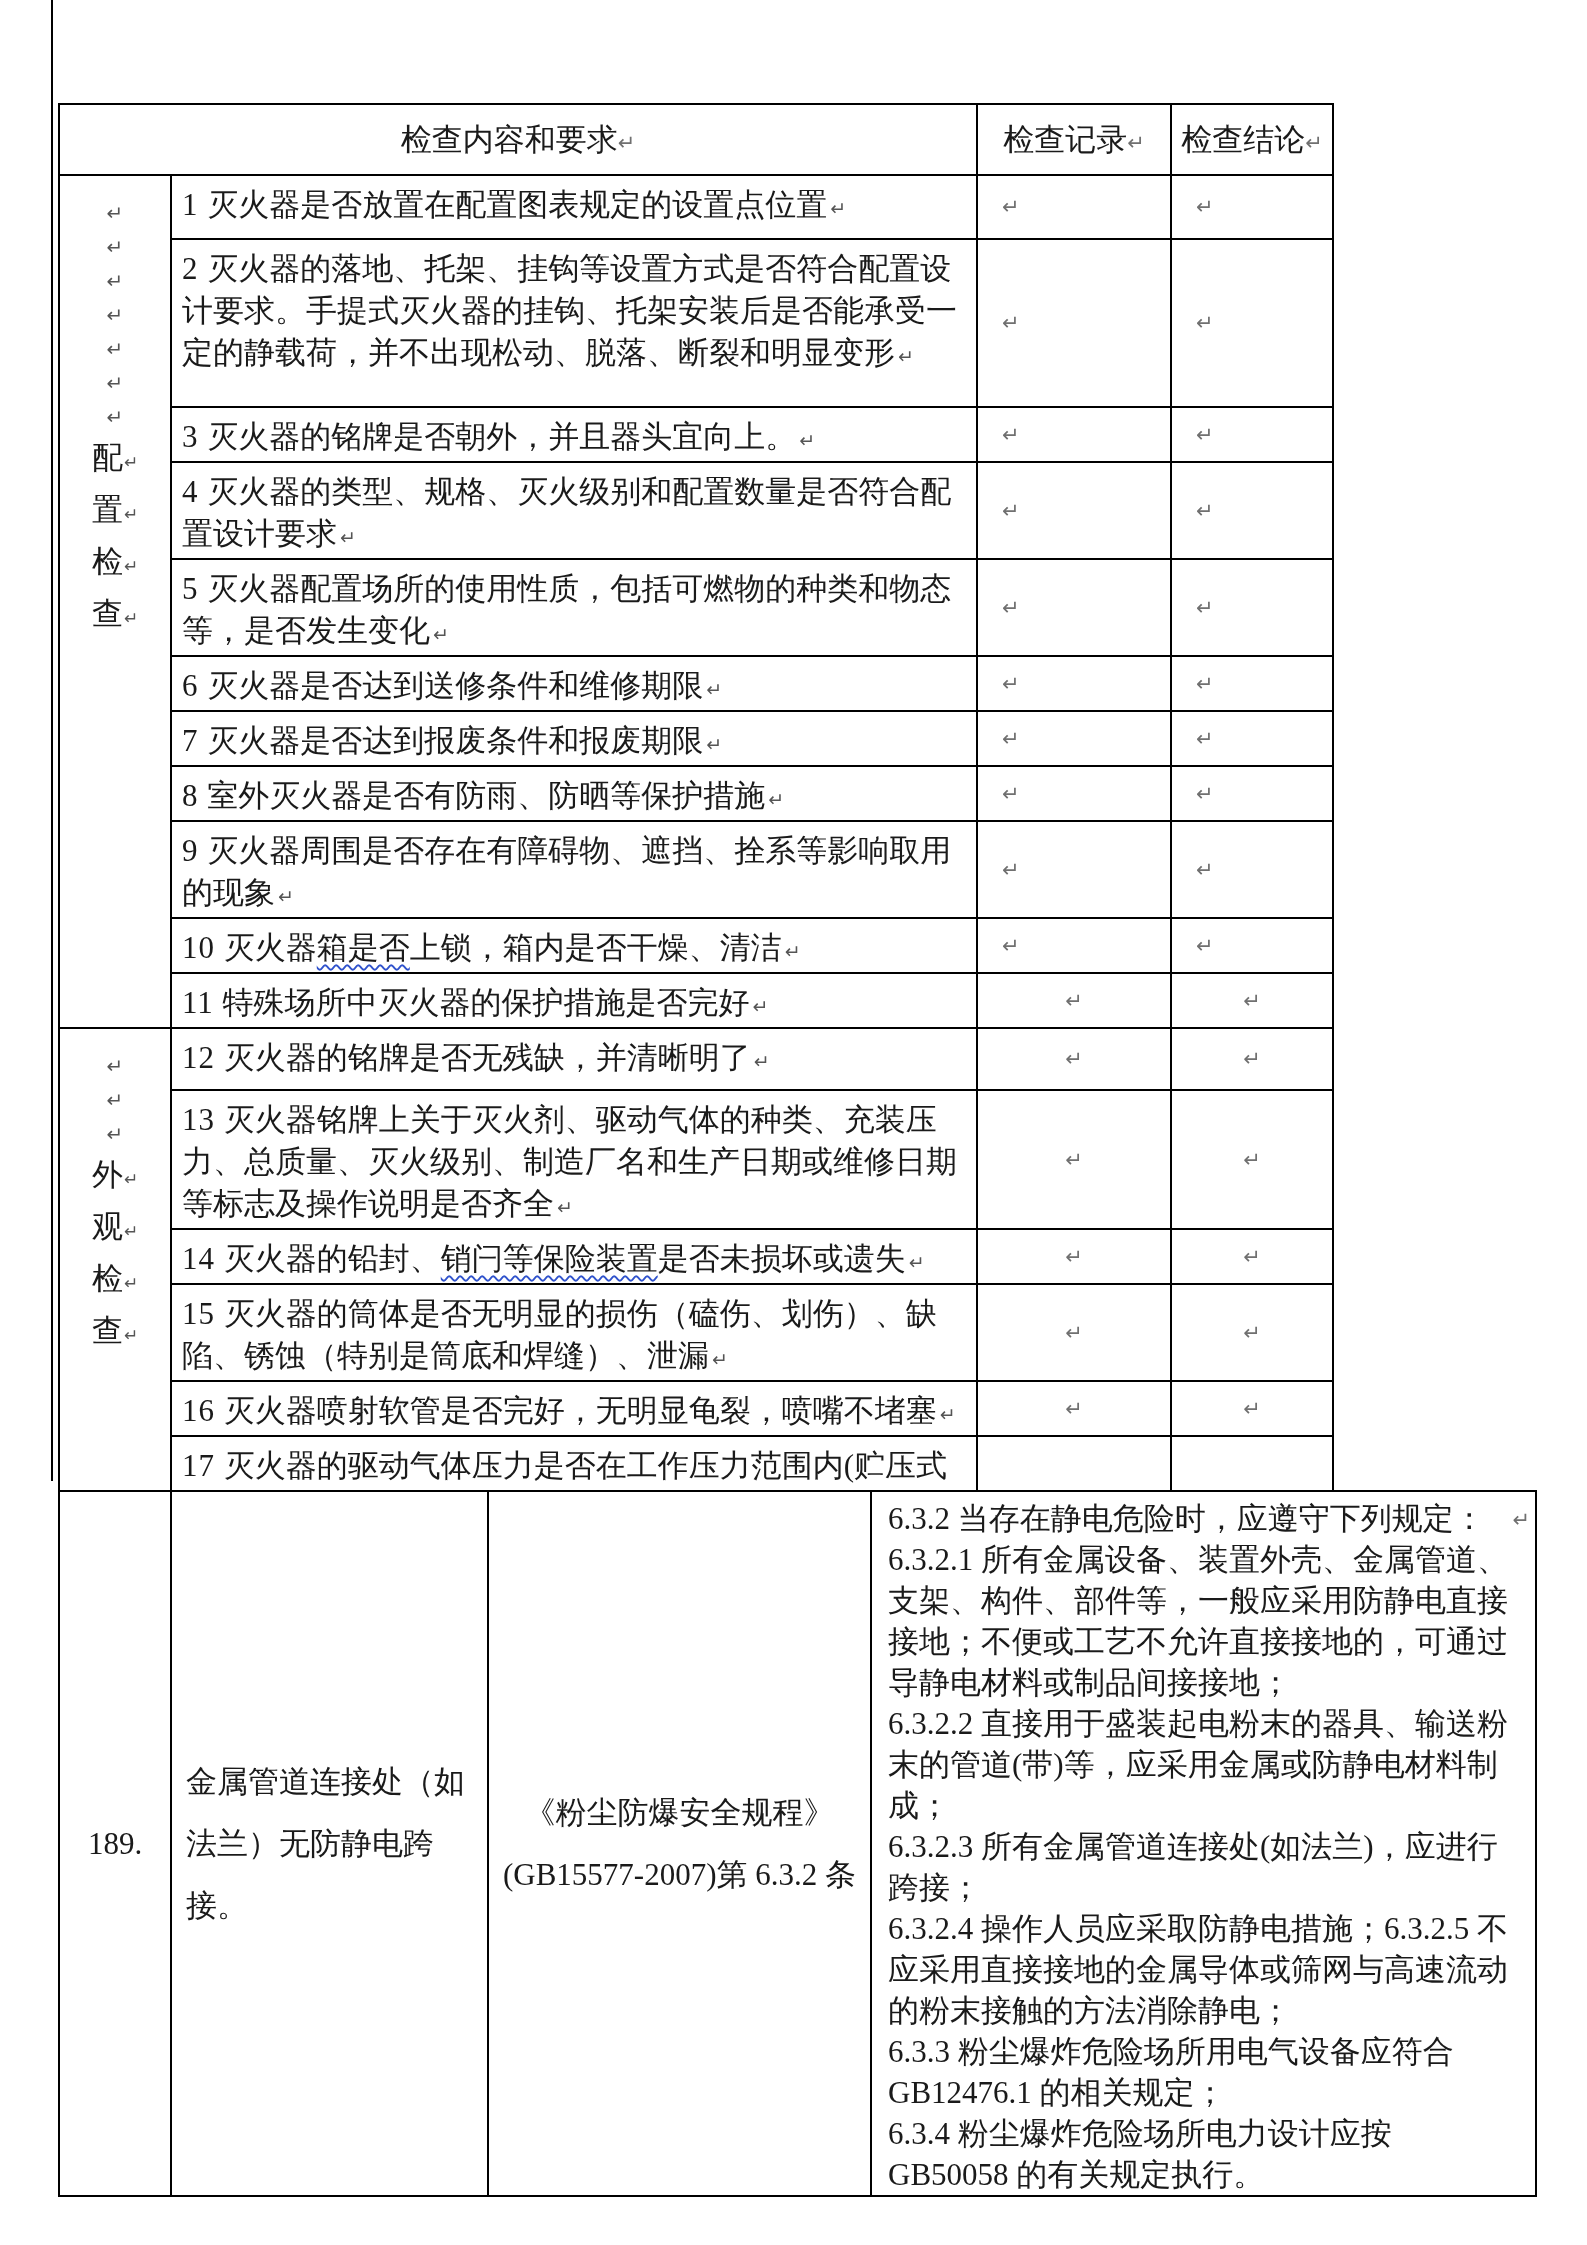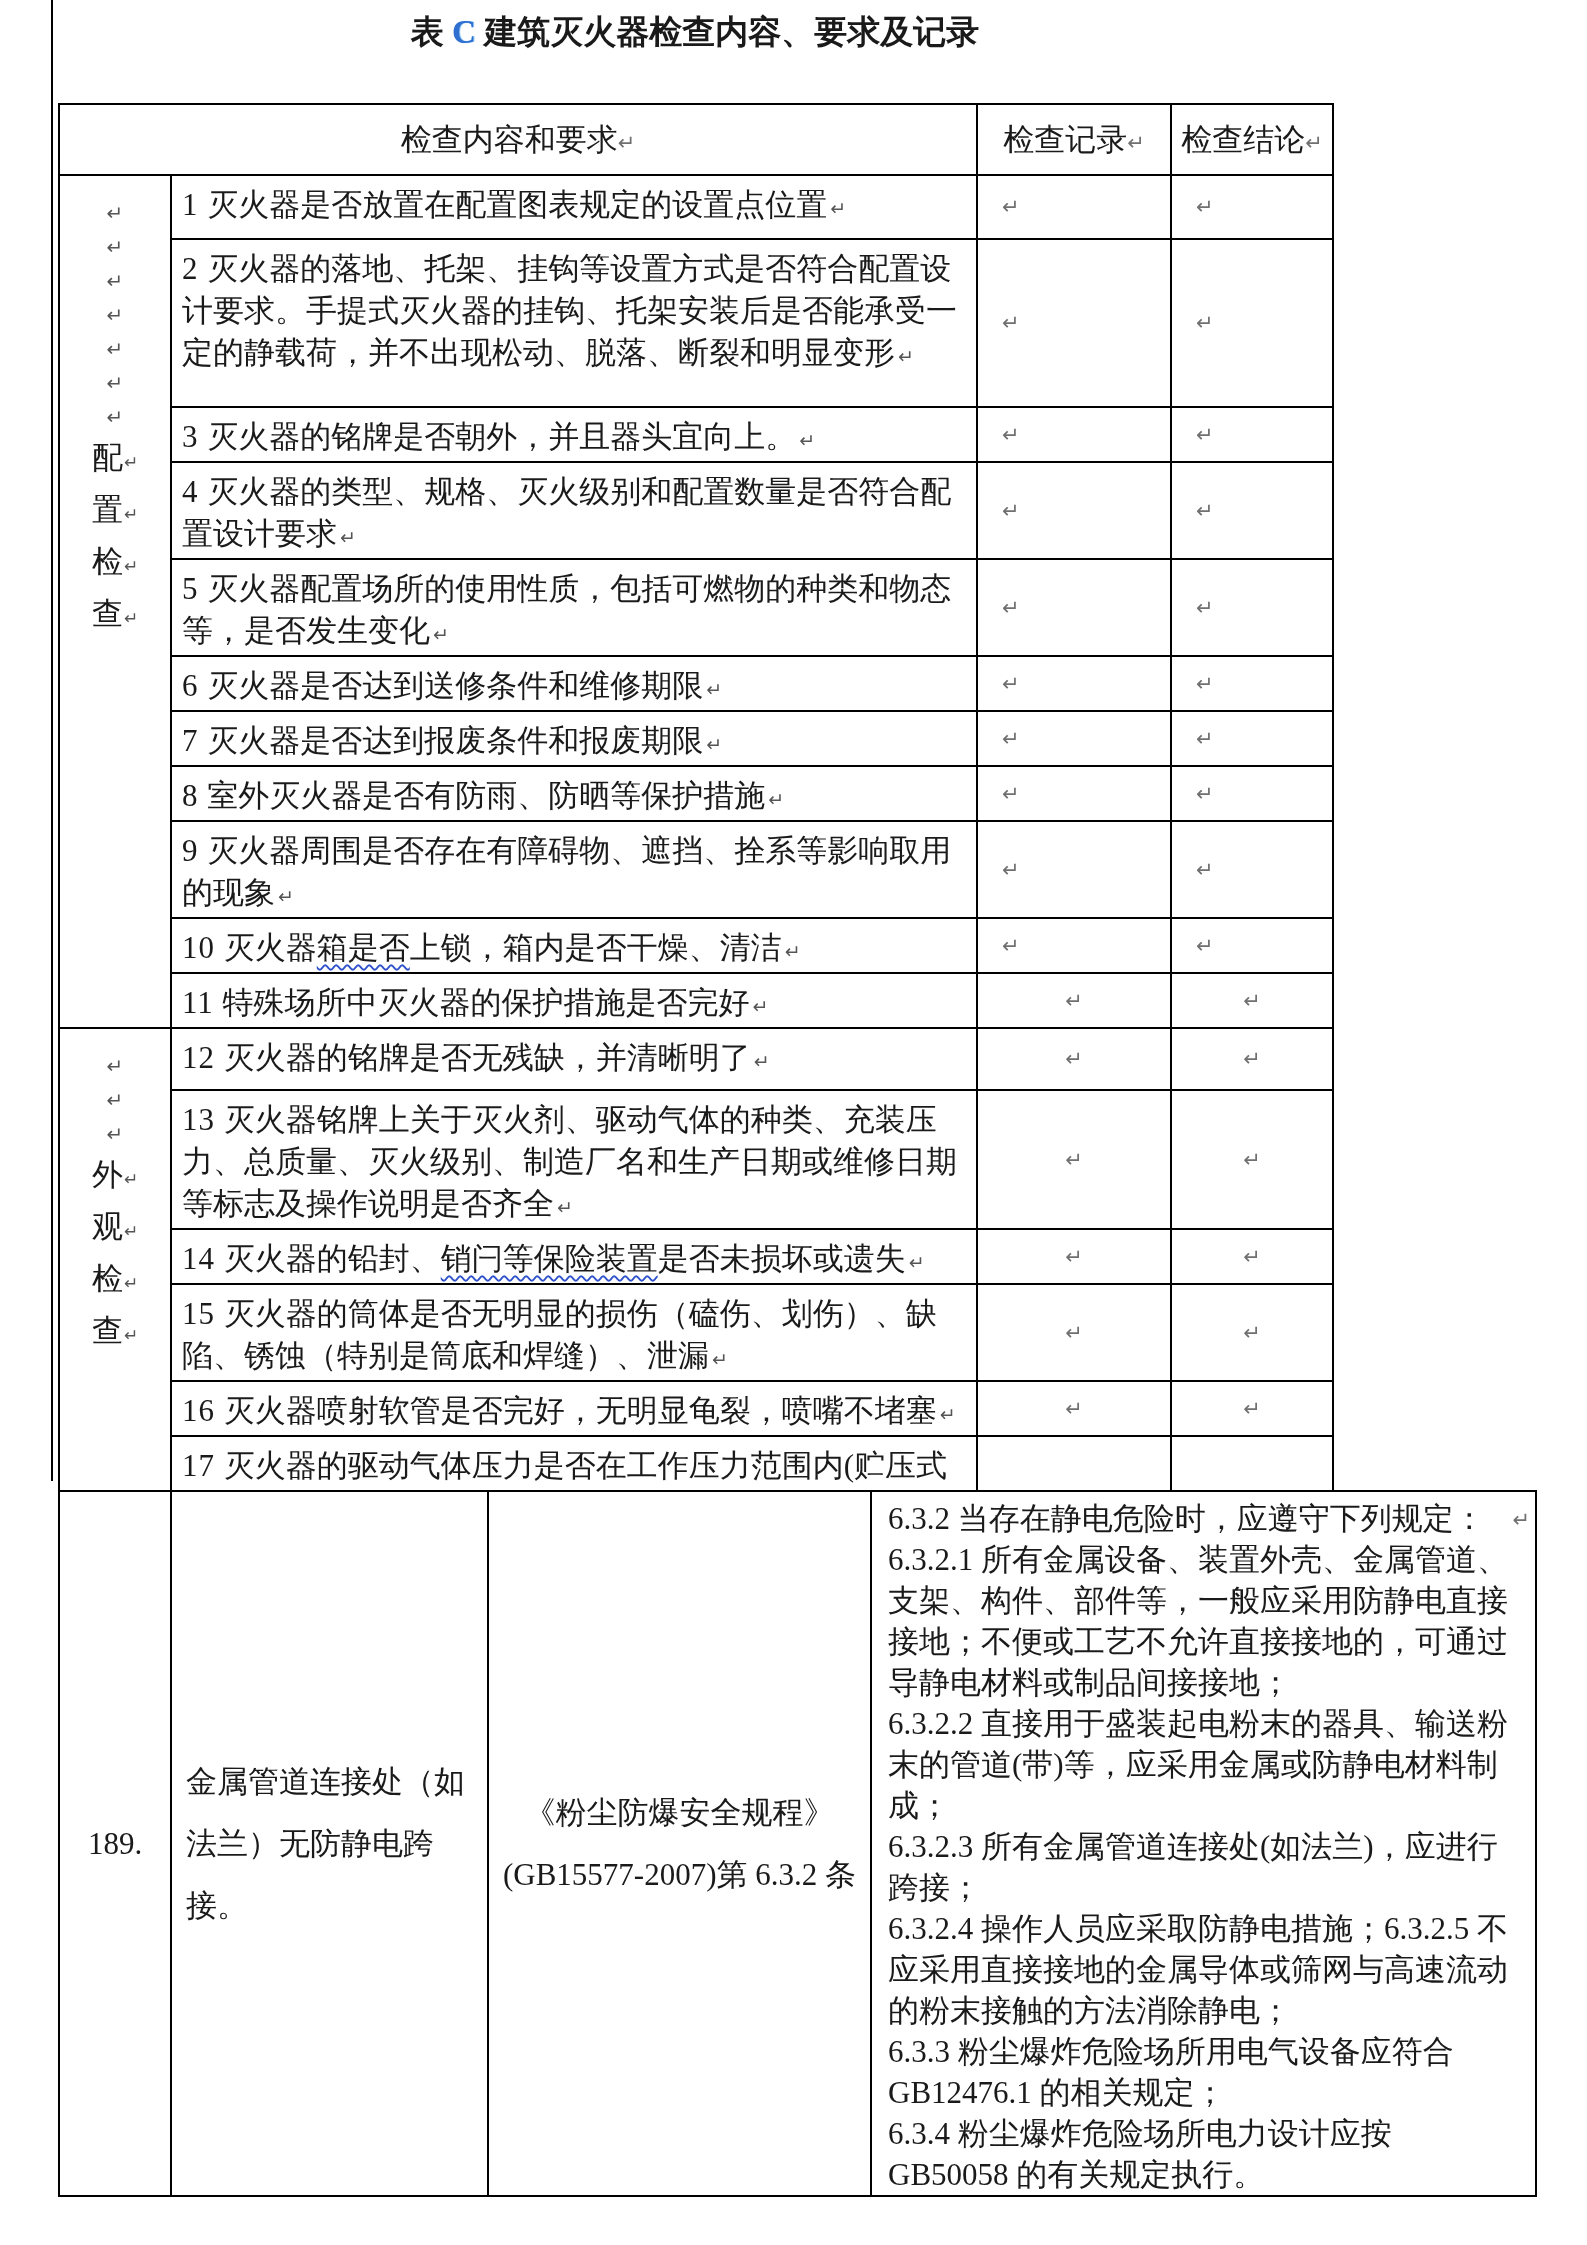--- a/index.html
+++ b/index.html
@@ -38,21 +38,20 @@
              position:relative;text-align:left;}
   .clause{margin:0;}
   .corner-mark{position:absolute;top:8px;right:5px;}
 </style>
 </head>
 <body>
 
 <div class="page">
   <div class="outer-line"></div>
 
-  <div class="doc-title"><span>表 </span><span class="title-c">C</span><span> 建筑灭火器检查内容、要求及记录</span></div>
 
   <table class="insp">
     <colgroup>
       <col style="width:112px">
         <col style="width:806px">
         <col style="width:194px">
         <col style="width:162px">
     </colgroup>
     <thead>
       <tr>

